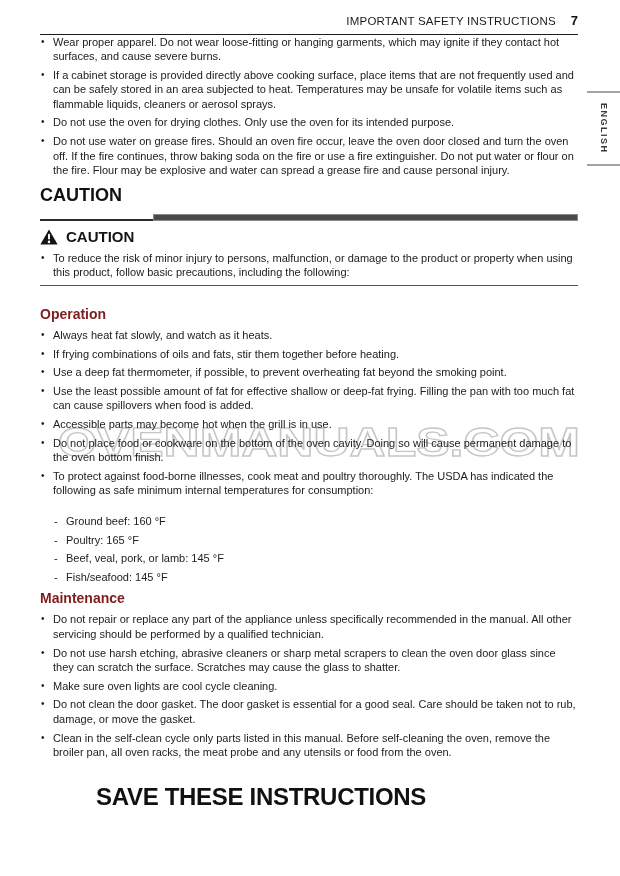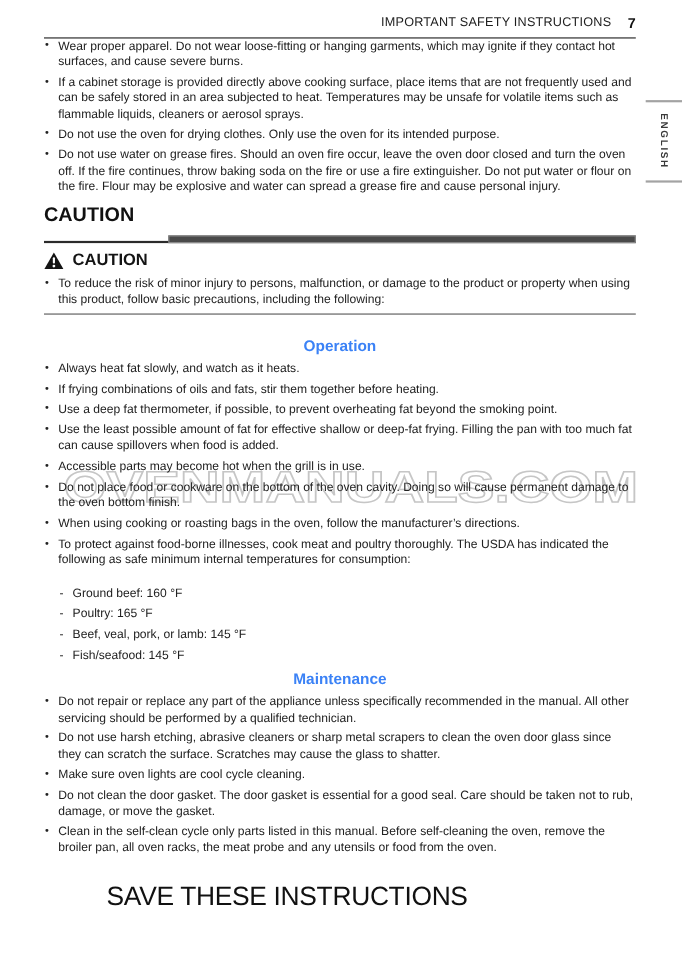--- a/index.html
+++ b/index.html
@@ -58,41 +58,41 @@
   .caution-box-title{
     display:flex;align-items:center;gap:8px;
     margin-top:7px;margin-bottom:6px;
     font-size:15px;font-weight:bold;color:#141414;
   }
   .warn-icon{display:inline-block;width:18px;height:16px;}
   .caution-box-rule{border-bottom:1.5px solid #555;margin-top:5px;}
   
   .section-heading{
     margin:20px 0 6px 0;
-    font-size:14px;font-weight:bold;color:#3b82f6;text-align:center;
+    font-size:14px;font-weight:bold;color:#7f1d1d;
   }
   .section-heading.maintenance{margin-top:6px;}
   
   ul.dlist{list-style:none;margin:16px 0 0 13px;padding:0;}
   ul.dlist li{
     position:relative;
     padding-left:13px;
     margin-bottom:4.5px;
     font-size:11px;line-height:14.3px;
   }
   ul.dlist li::before{
     content:"-";
     position:absolute;left:1px;top:0;color:#212121;
   }
   
   .save-heading{
     margin:24px 0 0 0;
     padding-right:96px;
     text-align:center;
-    font-size:24px;font-weight:normal;color:#111;
+    font-size:24px;font-weight:bold;color:#111;
     letter-spacing:-.3px;
   }
   
   .watermark{
     position:absolute;left:58px;top:419px;
     z-index:0;pointer-events:none;
   }
   
   .english-tab{
     position:absolute;top:91px;right:0;
@@ -171,21 +171,20 @@
         <li><span>If frying combinations of oils and fats, stir them together before heating.</span></li>
 
         <li><span>Use a deep fat thermometer, if possible, to prevent overheating fat beyond the smoking point.</span></li>
 
         <li><span>Use the least possible amount of fat for effective shallow or deep-fat frying. Filling the pan with too much fat can cause spillovers when food is added.</span></li>
 
         <li><span>Accessible parts may become hot when the grill is in use.</span></li>
 
         <li><span>Do not place food or cookware on the bottom of the oven cavity. Doing so will cause permanent damage to the oven bottom finish.</span></li>
 
-        <li><span>When using cooking or roasting bags in the oven, follow the manufacturer’s directions.</span></li>
 
         <li><span>To protect against food-borne illnesses, cook meat and poultry thoroughly. The USDA has indicated the following as safe minimum internal temperatures for consumption:</span></li>
       </ul>
     <ul class="dlist">
 
         <li><span>Ground beef: 160 °F</span></li>
 
         <li><span>Poultry: 165 °F</span></li>
 
         <li><span>Beef, veal, pork, or lamb: 145 °F</span></li>

